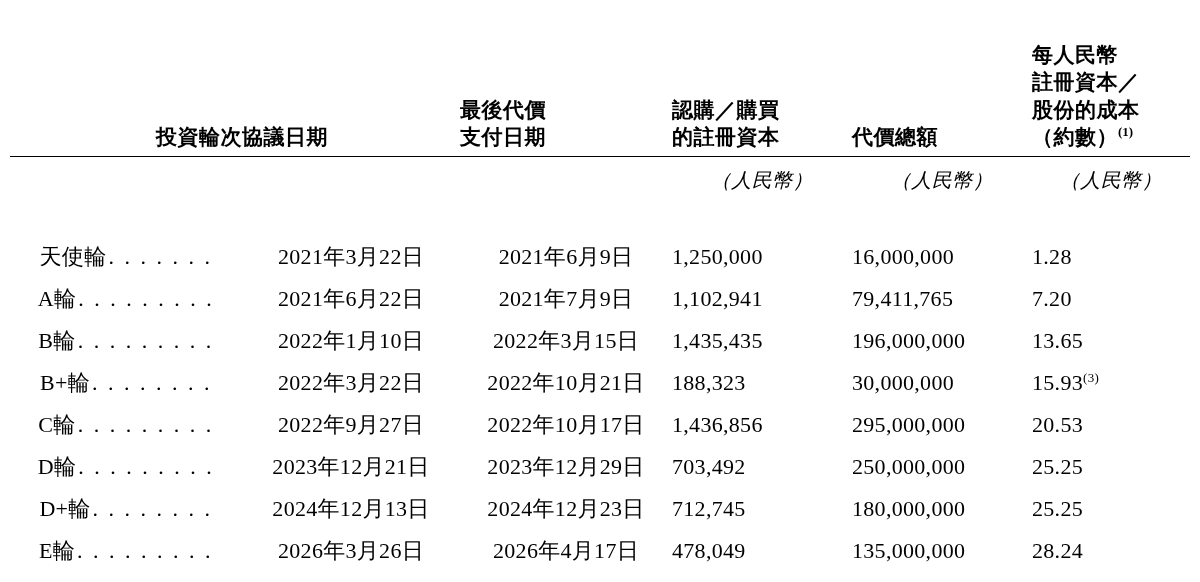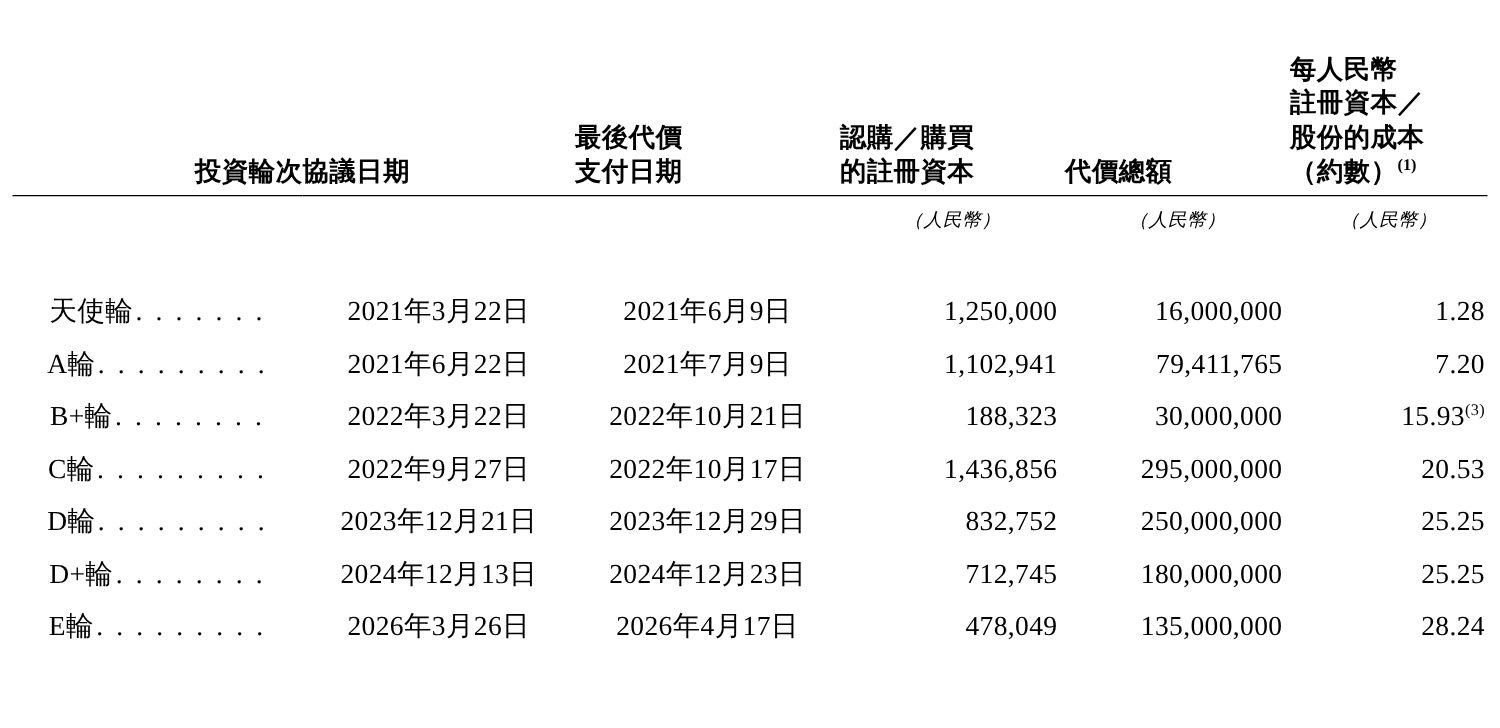--- a/index.html
+++ b/index.html
@@ -62,21 +62,21 @@
     height: 0;
     font-size: 0;
     line-height: 0;
   }
   .rule-cell {
     padding: 0 0 0 0;
   }
   .unit {
     text-align: center;
     font-style: italic;
-    font-size: 15px;
+    font-size: 20px;
     padding-top: 10px;
     padding-bottom: 0;
     letter-spacing: 0.5px;
   }
   .spacer-row td {
     height: 42px;
   }
 
   
   tbody td {
@@ -94,21 +94,21 @@
   td.round .dots {
     letter-spacing: 2.5px;
     padding-left: 2px;
   }
   td.date {
     text-align: center;
     white-space: nowrap;
     margin-top: 21px;
   }
   td.num {
-    text-align: right;
+    text-align: left;
     padding-right: 6px;
     white-space: nowrap;
     font-family: Liberation Serif, serif;
   }
   td.num.cost {
     padding-right: 2px;
   }
   td.num .sup {
     font-size: 13px;
     vertical-align: super;
@@ -213,40 +213,48 @@
       </tr>
       <tr>
         <td class="round"><span class="label">A輪</span><span class="dots">. . . . . . . . .</span></td>
         <td class="date">2021年6月22日</td>
         <td class="date">2021年7月9日</td>
         <td class="num">1,102,941</td>
         <td class="num">79,411,765</td>
         <td class="num cost"><span>7.20</span><span class="sup"></span></td>
       </tr>
       <tr>
+        <td class="round"><span class="label">B輪</span><span class="dots">. . . . . . . . .</span></td>
+        <td class="date">2022年1月10日</td>
+        <td class="date">2022年3月15日</td>
+        <td class="num">1,435,435</td>
+        <td class="num">196,000,000</td>
+        <td class="num cost"><span>13.65</span><span class="sup"></span></td>
+      </tr>
+      <tr>
         <td class="round"><span class="label">B+輪</span><span class="dots">. . . . . . . .</span></td>
         <td class="date">2022年3月22日</td>
         <td class="date">2022年10月21日</td>
         <td class="num">188,323</td>
         <td class="num">30,000,000</td>
         <td class="num cost"><span>15.93</span><span class="sup">(3)</span></td>
       </tr>
       <tr>
         <td class="round"><span class="label">C輪</span><span class="dots">. . . . . . . . .</span></td>
         <td class="date">2022年9月27日</td>
         <td class="date">2022年10月17日</td>
         <td class="num">1,436,856</td>
         <td class="num">295,000,000</td>
         <td class="num cost"><span>20.53</span><span class="sup"></span></td>
       </tr>
       <tr>
         <td class="round"><span class="label">D輪</span><span class="dots">. . . . . . . . .</span></td>
         <td class="date">2023年12月21日</td>
         <td class="date">2023年12月29日</td>
-        <td class="num">832,752</td>
+        <td class="num">703,492</td>
         <td class="num">250,000,000</td>
         <td class="num cost"><span>25.25</span><span class="sup"></span></td>
       </tr>
       <tr>
         <td class="round"><span class="label">D+輪</span><span class="dots">. . . . . . . .</span></td>
         <td class="date">2024年12月13日</td>
         <td class="date">2024年12月23日</td>
         <td class="num">712,745</td>
         <td class="num">180,000,000</td>
         <td class="num cost"><span>25.25</span><span class="sup"></span></td>

